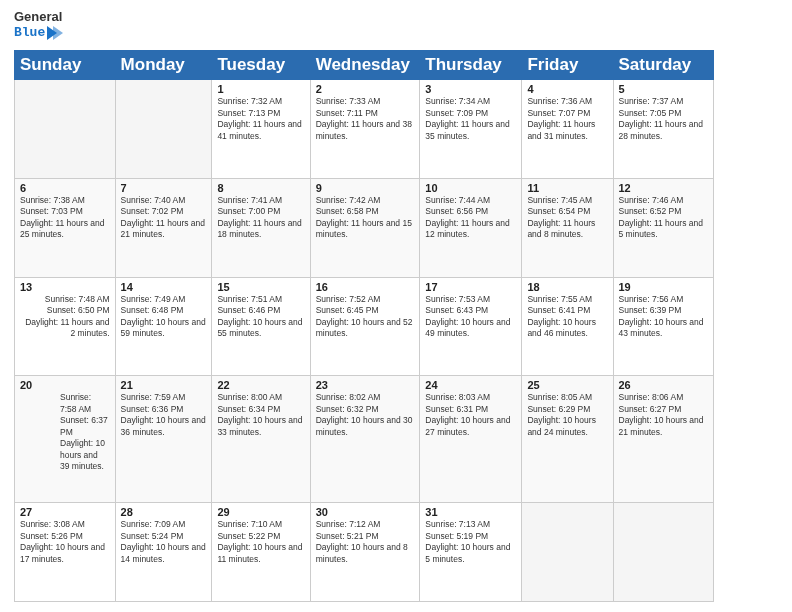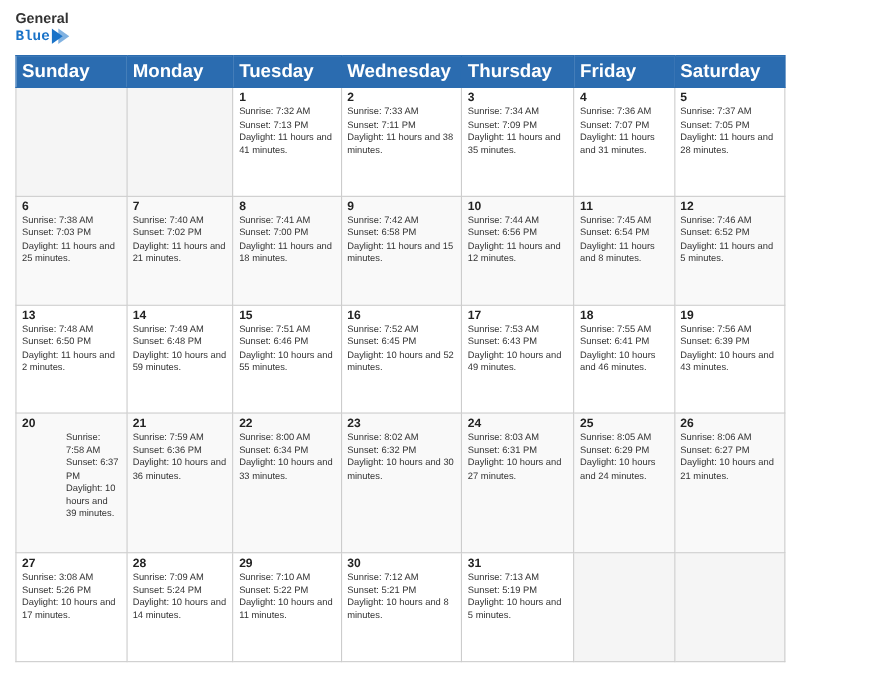--- a/index.html
+++ b/index.html
@@ -197,21 +197,21 @@
           <td>
             <span class="day-number">12</span>
             <div class="day-info" style="white-space: pre-line;">Sunrise: 7:46 AM
 Sunset: 6:52 PM
 Daylight: 11 hours and 5 minutes.</div>
           </td>
         </tr>
         <tr>
           <td>
             <span class="day-number">13</span>
-            <div class="day-info" style="white-space: pre-line;">Sunrise: 7:48 AM
+            <div class="day-info" style="white-space: pre-line; text-align: right;">Sunrise: 7:48 AM
 Sunset: 6:50 PM
 Daylight: 11 hours and 2 minutes.</div>
           </td>
           <td>
             <span class="day-number">14</span>
             <div class="day-info" style="white-space: pre-line;">Sunrise: 7:49 AM
 Sunset: 6:48 PM
 Daylight: 10 hours and 59 minutes.</div>
           </td>
           <td>

